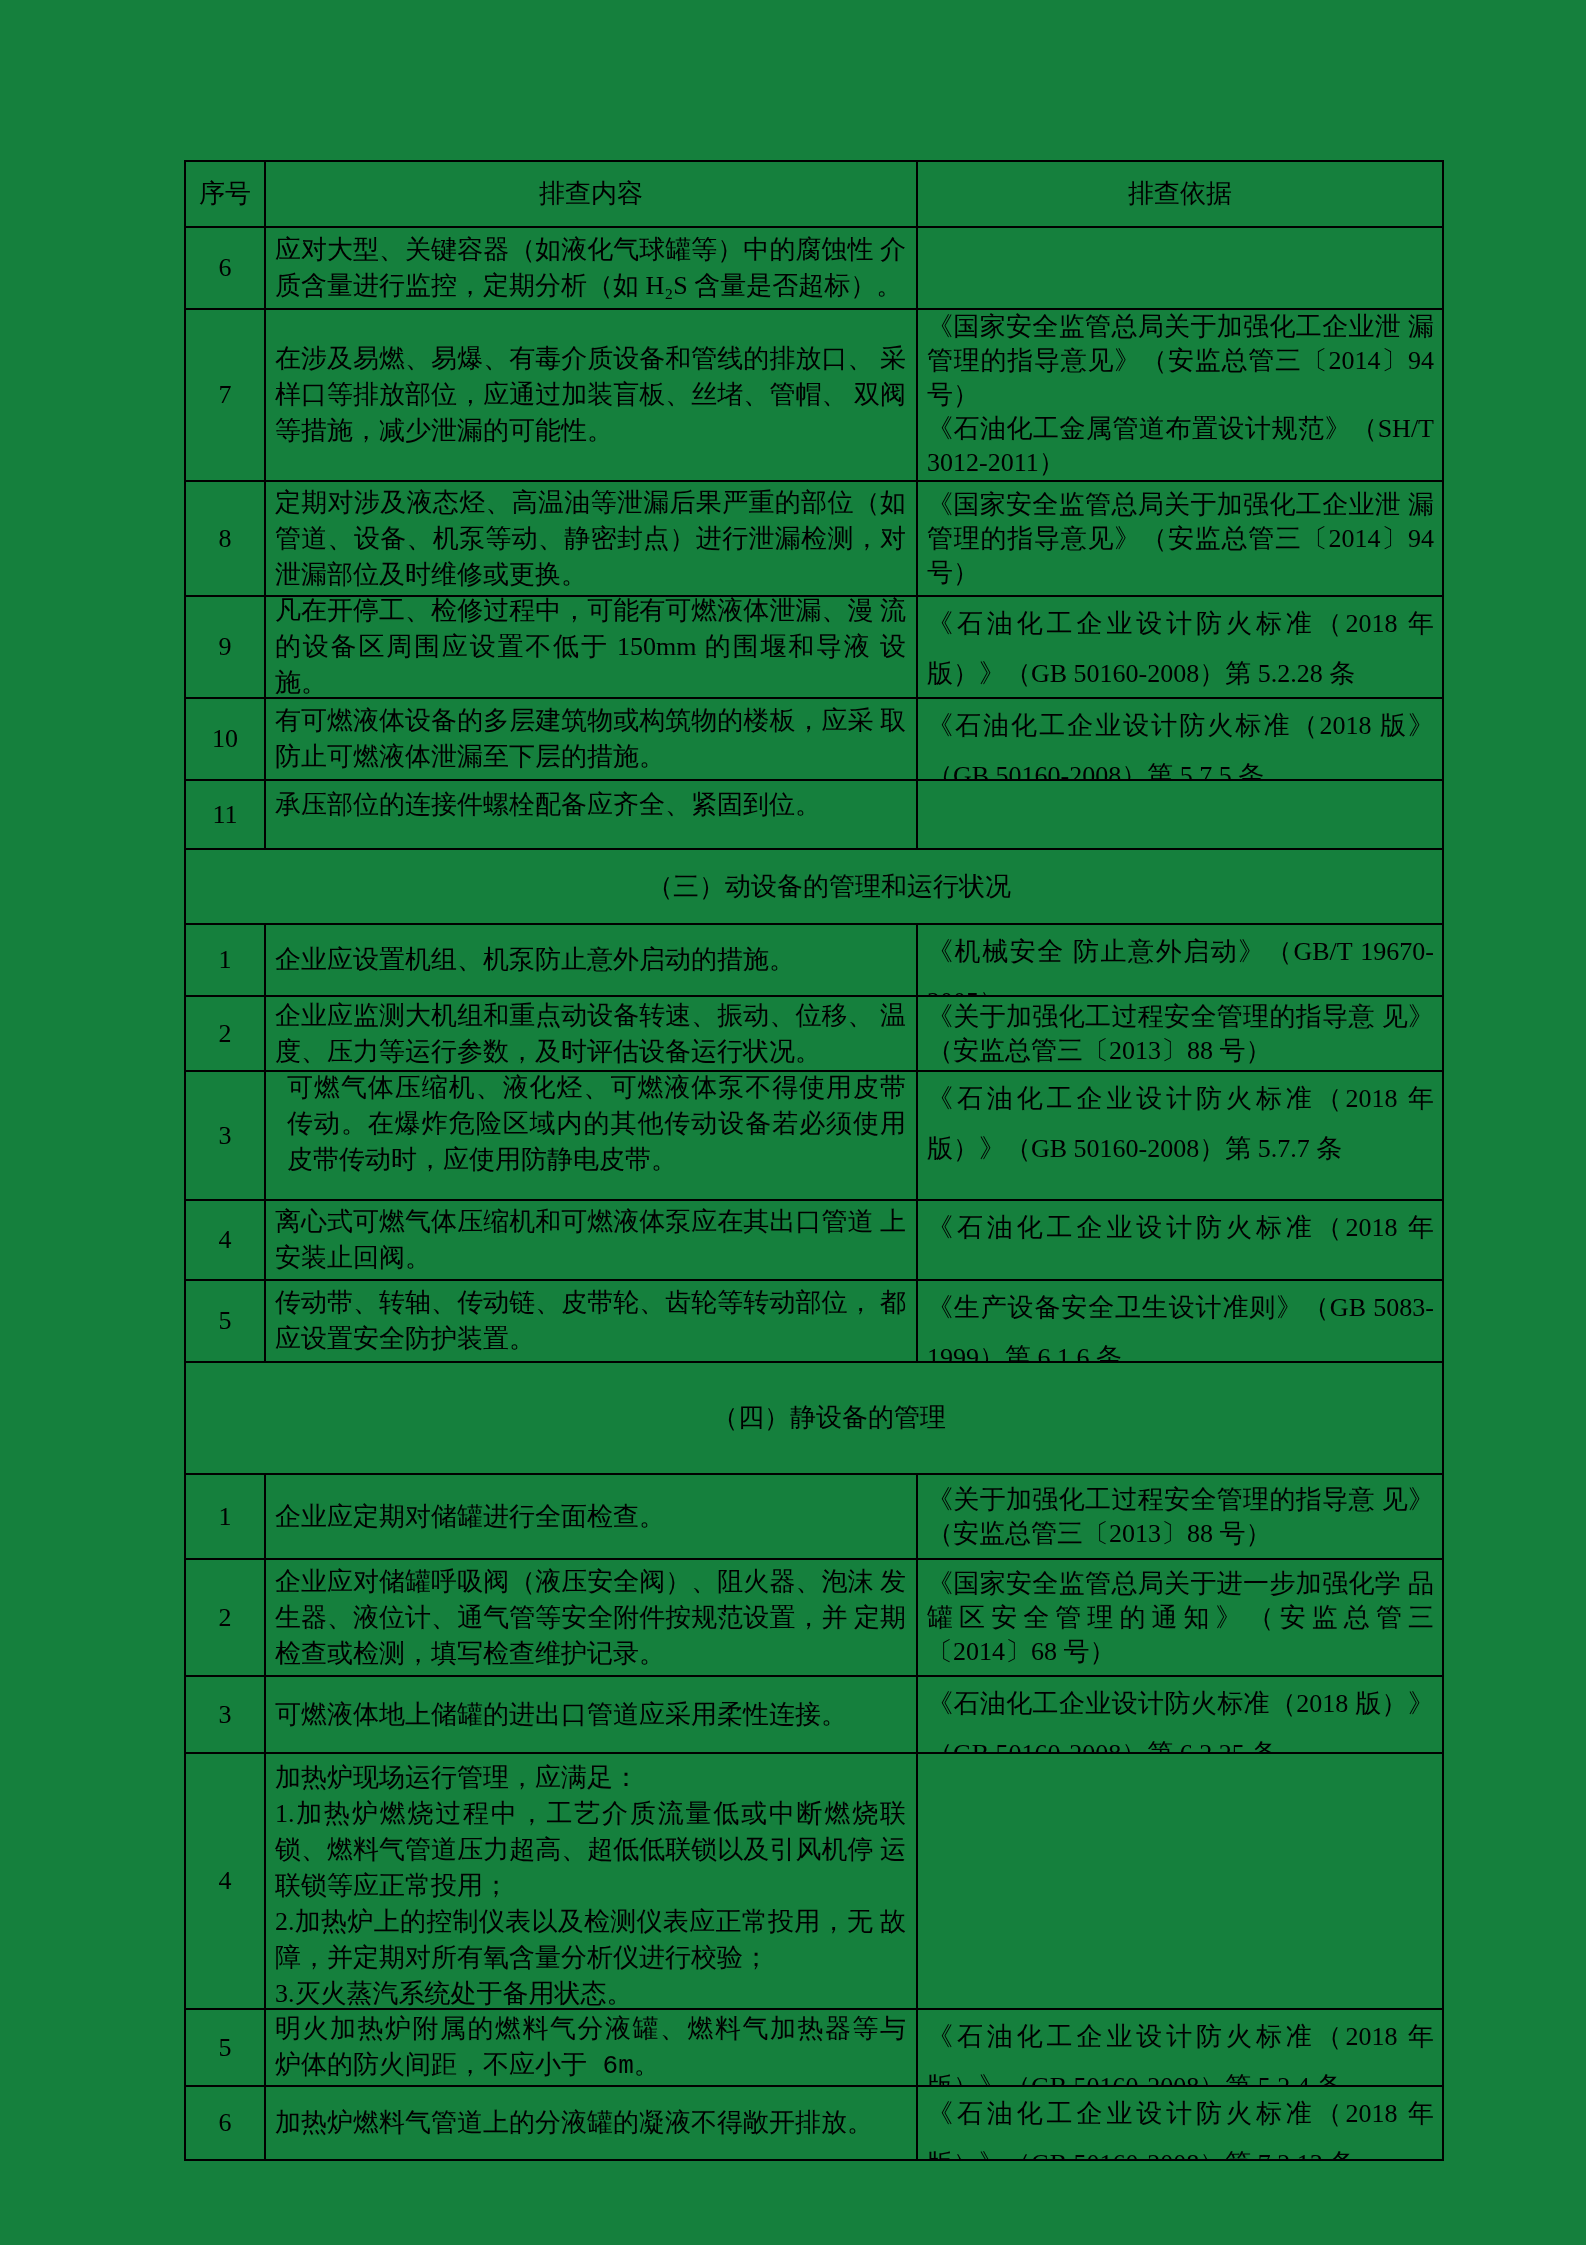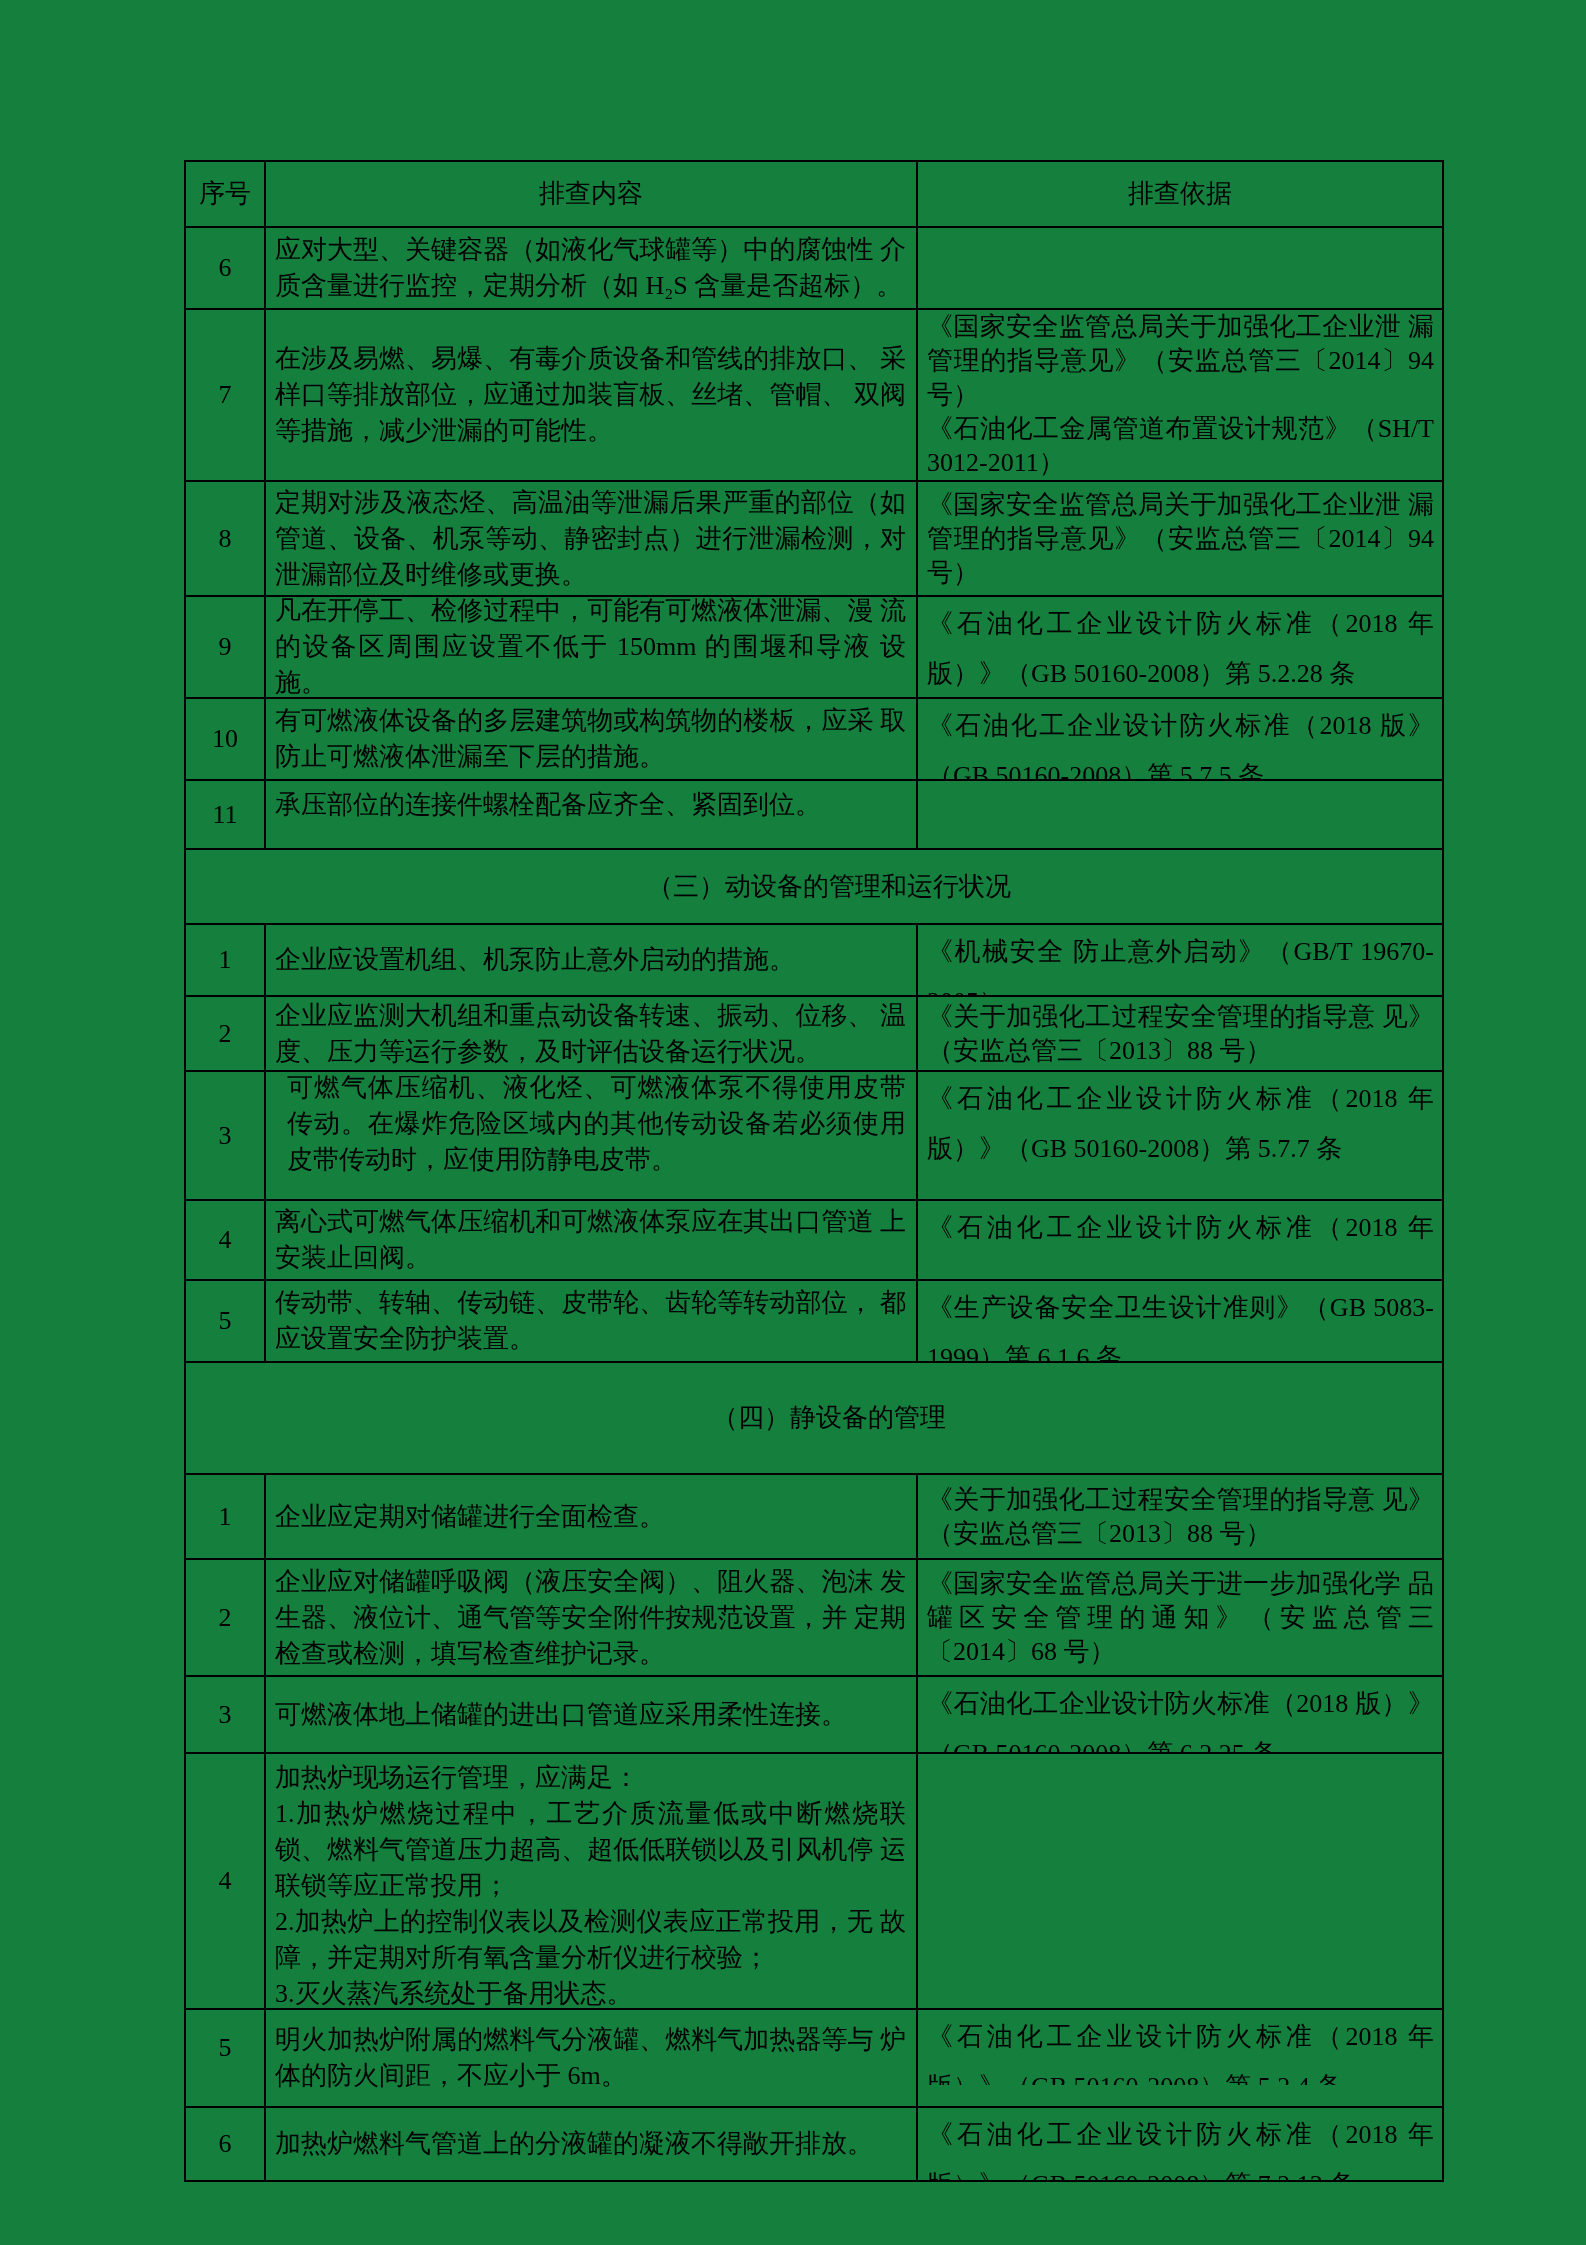--- a/index.html
+++ b/index.html
@@ -304,21 +304,21 @@
           </td>
           <td>
             <div class="box basis-box" style="height: 254px;"></div>
           </td>
         </tr>
         <tr>
           <td>
             <div class="box num-box" style="height: 75px;">5</div>
           </td>
           <td>
-            <div class="box content-box" style="height: 96px;">
+            <div class="box content-box" style="height: 75px; font-family: Liberation Mono, monospace;">
               <div>明火加热炉附属的燃料气分液罐、燃料气加热器等与 炉体的防火间距，不应小于 6m。</div>
             </div>
           </td>
           <td>
             <div class="box basis-box spread" style="height: 75px;">
               <div>《石油化工企业设计防火标准（2018 年版）》（GB 50160-2008）第 5.2.4 条</div>
             </div>
           </td>
         </tr>
         <tr>

